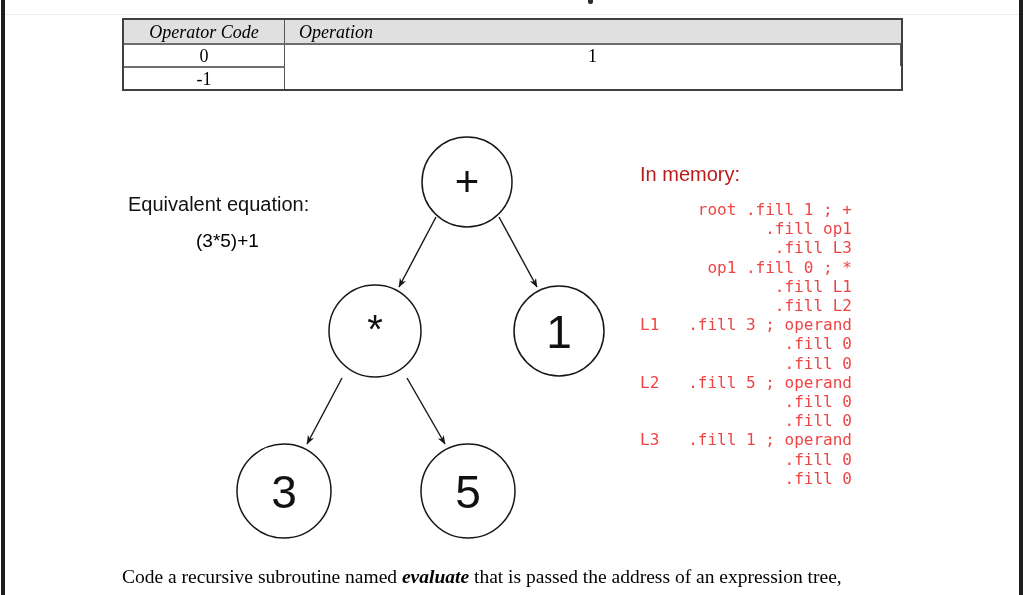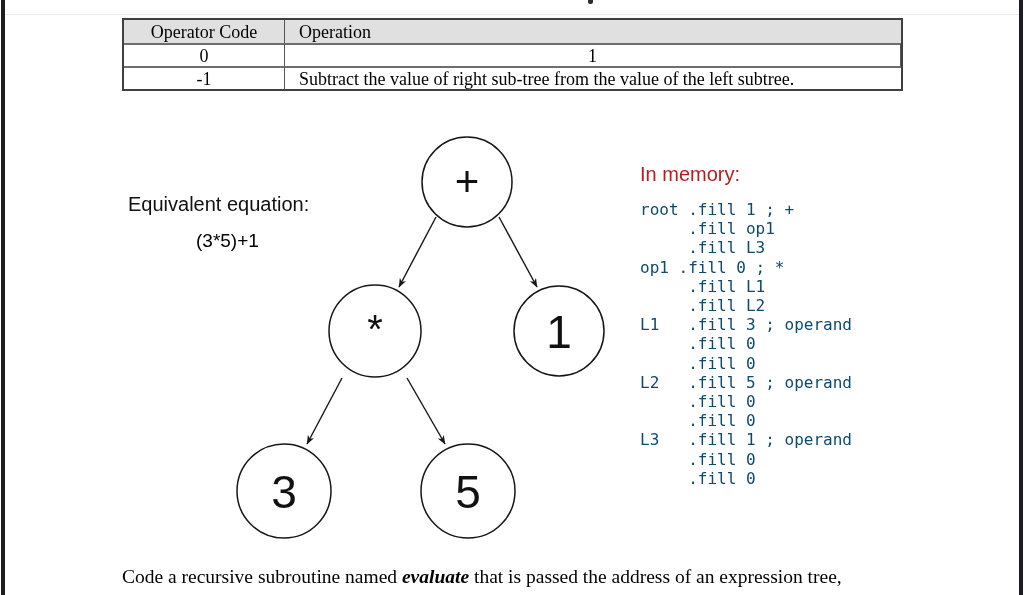--- a/index.html
+++ b/index.html
@@ -18,38 +18,38 @@
   
   .op-table {
     position:absolute; left:122px; top:18px; width:781px;
     display:grid; grid-template-columns:161px 1fr; grid-auto-rows:23px;
     border:2px solid #404040; background:#fff;
   }
   .op-cell { display:flex; align-items:center; font-size:18px; line-height:1; white-space:nowrap; overflow:hidden; }
   .op-cell.c1 { justify-content:center; border-right:1px solid #555; }
   .op-cell.c2 { padding-left:14px; }
   .op-cell.body { border-top:2px solid #6e6e6e; }
-  .op-cell.head { background:#e0e0e0; }
+  .op-cell.head { background:#e0e0e0;font-style:italic; }
 
   
   .eq-label   { position:absolute; left:128px; top:193px; font:20px "Liberation Sans", sans-serif; color:#111; }
   .eq-formula { position:absolute; left:196px; top:230px; font:19px "Liberation Sans", sans-serif; color:#000000; }
 
   
   #tree-svg { position:absolute; left:0; top:0; }
   .tree-edge  { stroke:#161616; stroke-width:1.4; }
   .tree-node  { fill:#ffffff; stroke:#161616; stroke-width:1.5; }
   .tree-label { font-family:"Liberation Sans", sans-serif; fill:#111; text-anchor:middle; }
   .tree-label.digit { font-size:46px; }
   .tree-label.plus  { font-size:42px; }
   .tree-label.star  { font-size:40px; }
 
   
   .mem-title { position:absolute; left:640px; top:163px; font:20px "Liberation Sans", sans-serif; color:#b91c1c; }
-  .mem-code  { position:absolute; left:640px; top:200px; font:16px/19.2px "DejaVu Sans Mono", monospace; color:#0c4a6e; white-space:pre; }
+  .mem-code  { position:absolute; left:640px; top:200px; font:16px/19.2px "DejaVu Sans Mono", monospace; color:#ef4444; white-space:pre;text-align:right; }
 
   
   .footer-text { position:absolute; left:122px; top:566px; font:19.5px "Liberation Serif", serif; color:#000; white-space:nowrap; }
   .footer-text .em { font-weight:bold; font-style:italic;margin-top:26px; }
 </style>
 </head>
 <body>
 
 <div class="page">
 
@@ -60,21 +60,20 @@
 
   <div class="op-table">
     <div class="op-cell c1 head">Operator Code</div>
     <div class="op-cell c2 head">Operation</div>
 
     <div class="op-cell c1 body">0</div>
 
     <div class="op-cell c1 body">1</div>
 
     <div class="op-cell c1 body">-1</div>
-    <div class="op-cell c2 body">Subtract the value of right sub-tree from the value of the left subtree.</div>
   </div>
 
   <div class="eq-label">Equivalent equation:</div>
   <div class="eq-formula">(3*5)+1</div>
 
   <svg id="tree-svg" width="1024" height="595">
     <defs>
       <marker id="arrowhead" markerWidth="11" markerHeight="9" refX="8.5" refY="3.5" orient="auto" markerUnits="userSpaceOnUse">
         <path d="M0,0 L9,3.5 L0,7 L2.6,3.5 Z" fill="#161616"></path>
       </marker>

